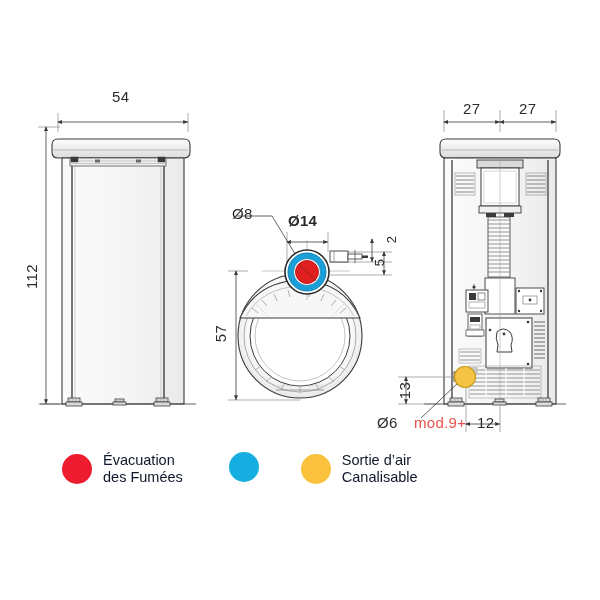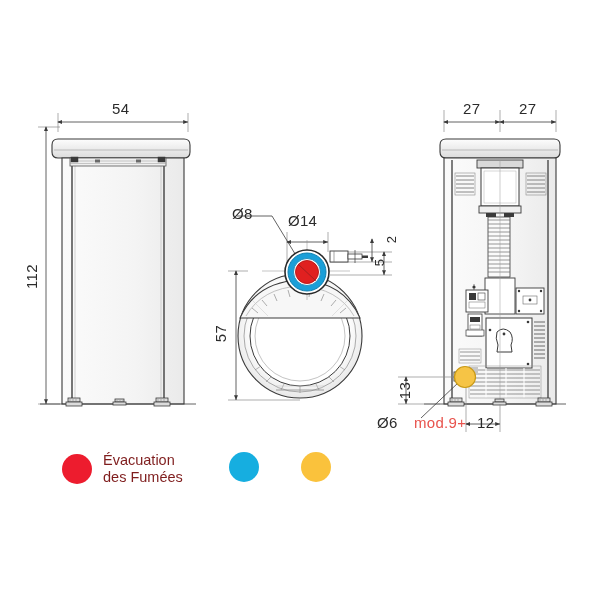--- a/index.html
+++ b/index.html
@@ -46,21 +46,21 @@
   .legend-item.it2 { margin-left: 42px; }
   .legend-dot {
     width: 30px; height: 30px;
     border-radius: 50%;
     flex: 0 0 auto;
   }
   .legend-label {
     font-family: "Liberation Sans", sans-serif;
     font-size: 14.5px;
     line-height: 17px;
-    color: #7f1d1d;
+    color: #0f172a;
     white-space: pre-line;
     font-weight: 400;
   }
 </style>
 </head>
 <body>
 
 <div id="sheet">
 
   <svg class="svgwrap" width="600" height="600" viewBox="0 0 600 600">
@@ -380,25 +380,25 @@
     </g>
 
     <g>
       <rect x="454" y="372" width="8" height="9" fill="#ffffff" stroke="#3a3a3a" stroke-width="0.9"></rect>
       <circle cx="465" cy="377" r="10.5" fill="#f6c445" stroke="#c99a17" stroke-width="1.2"></circle>
     </g>
 
     </g>
   </svg>
 
-  <div class="dimtext" style="left:112px; top:100px;">54</div>
+  <div class="dimtext" style="left:112px; top:88px;">54</div>
   <div class="dimtext vert" style="left:10px; top:268px; width:42px; text-align:center;">112</div>
 
   <div class="dimtext" style="left:232px; top:205px;">Ø8</div>
-  <div class="dimtext" style="left:288px; top:212px;">Ø14</div>
+  <div class="dimtext" style="left:288px; top:212px;font-weight:bold;">Ø14</div>
   <div class="dimtext vert" style="left:203px; top:325px; width:34px; text-align:center;">57</div>
   <div class="dimtext vert small" style="left:368px; top:255px; width:22px; text-align:center;">5</div>
   <div class="dimtext vert small" style="left:380px; top:232px; width:22px; text-align:center;">2</div>
 
   <div class="dimtext" style="left:463px; top:100px;">27</div>
   <div class="dimtext" style="left:519px; top:100px;">27</div>
   <div class="dimtext vert" style="left:389px; top:382px; width:30px; text-align:center;">13</div>
   <div class="dimtext" style="left:477px; top:414px;">12</div>
   <div class="dimtext" style="left:377px; top:414px;text-align:right;">Ø6</div>
   <div class="dimtext red" style="left:414px; top:414px;">mod.9+</div>
@@ -410,17 +410,19 @@
       <span class="legend-label">Évacuation
 des Fumées</span>
     </div>
 
     <div class="legend-item it1">
       <span class="legend-dot" style="background:#16aee0;"></span>
     </div>
 
     <div class="legend-item it2">
       <span class="legend-dot" style="background:#fac23c;"></span>
+      <span class="legend-label">Sortie d’air
+Canalisable</span>
     </div>
 
   </div>
 
 </div>
 
 </body></html>

